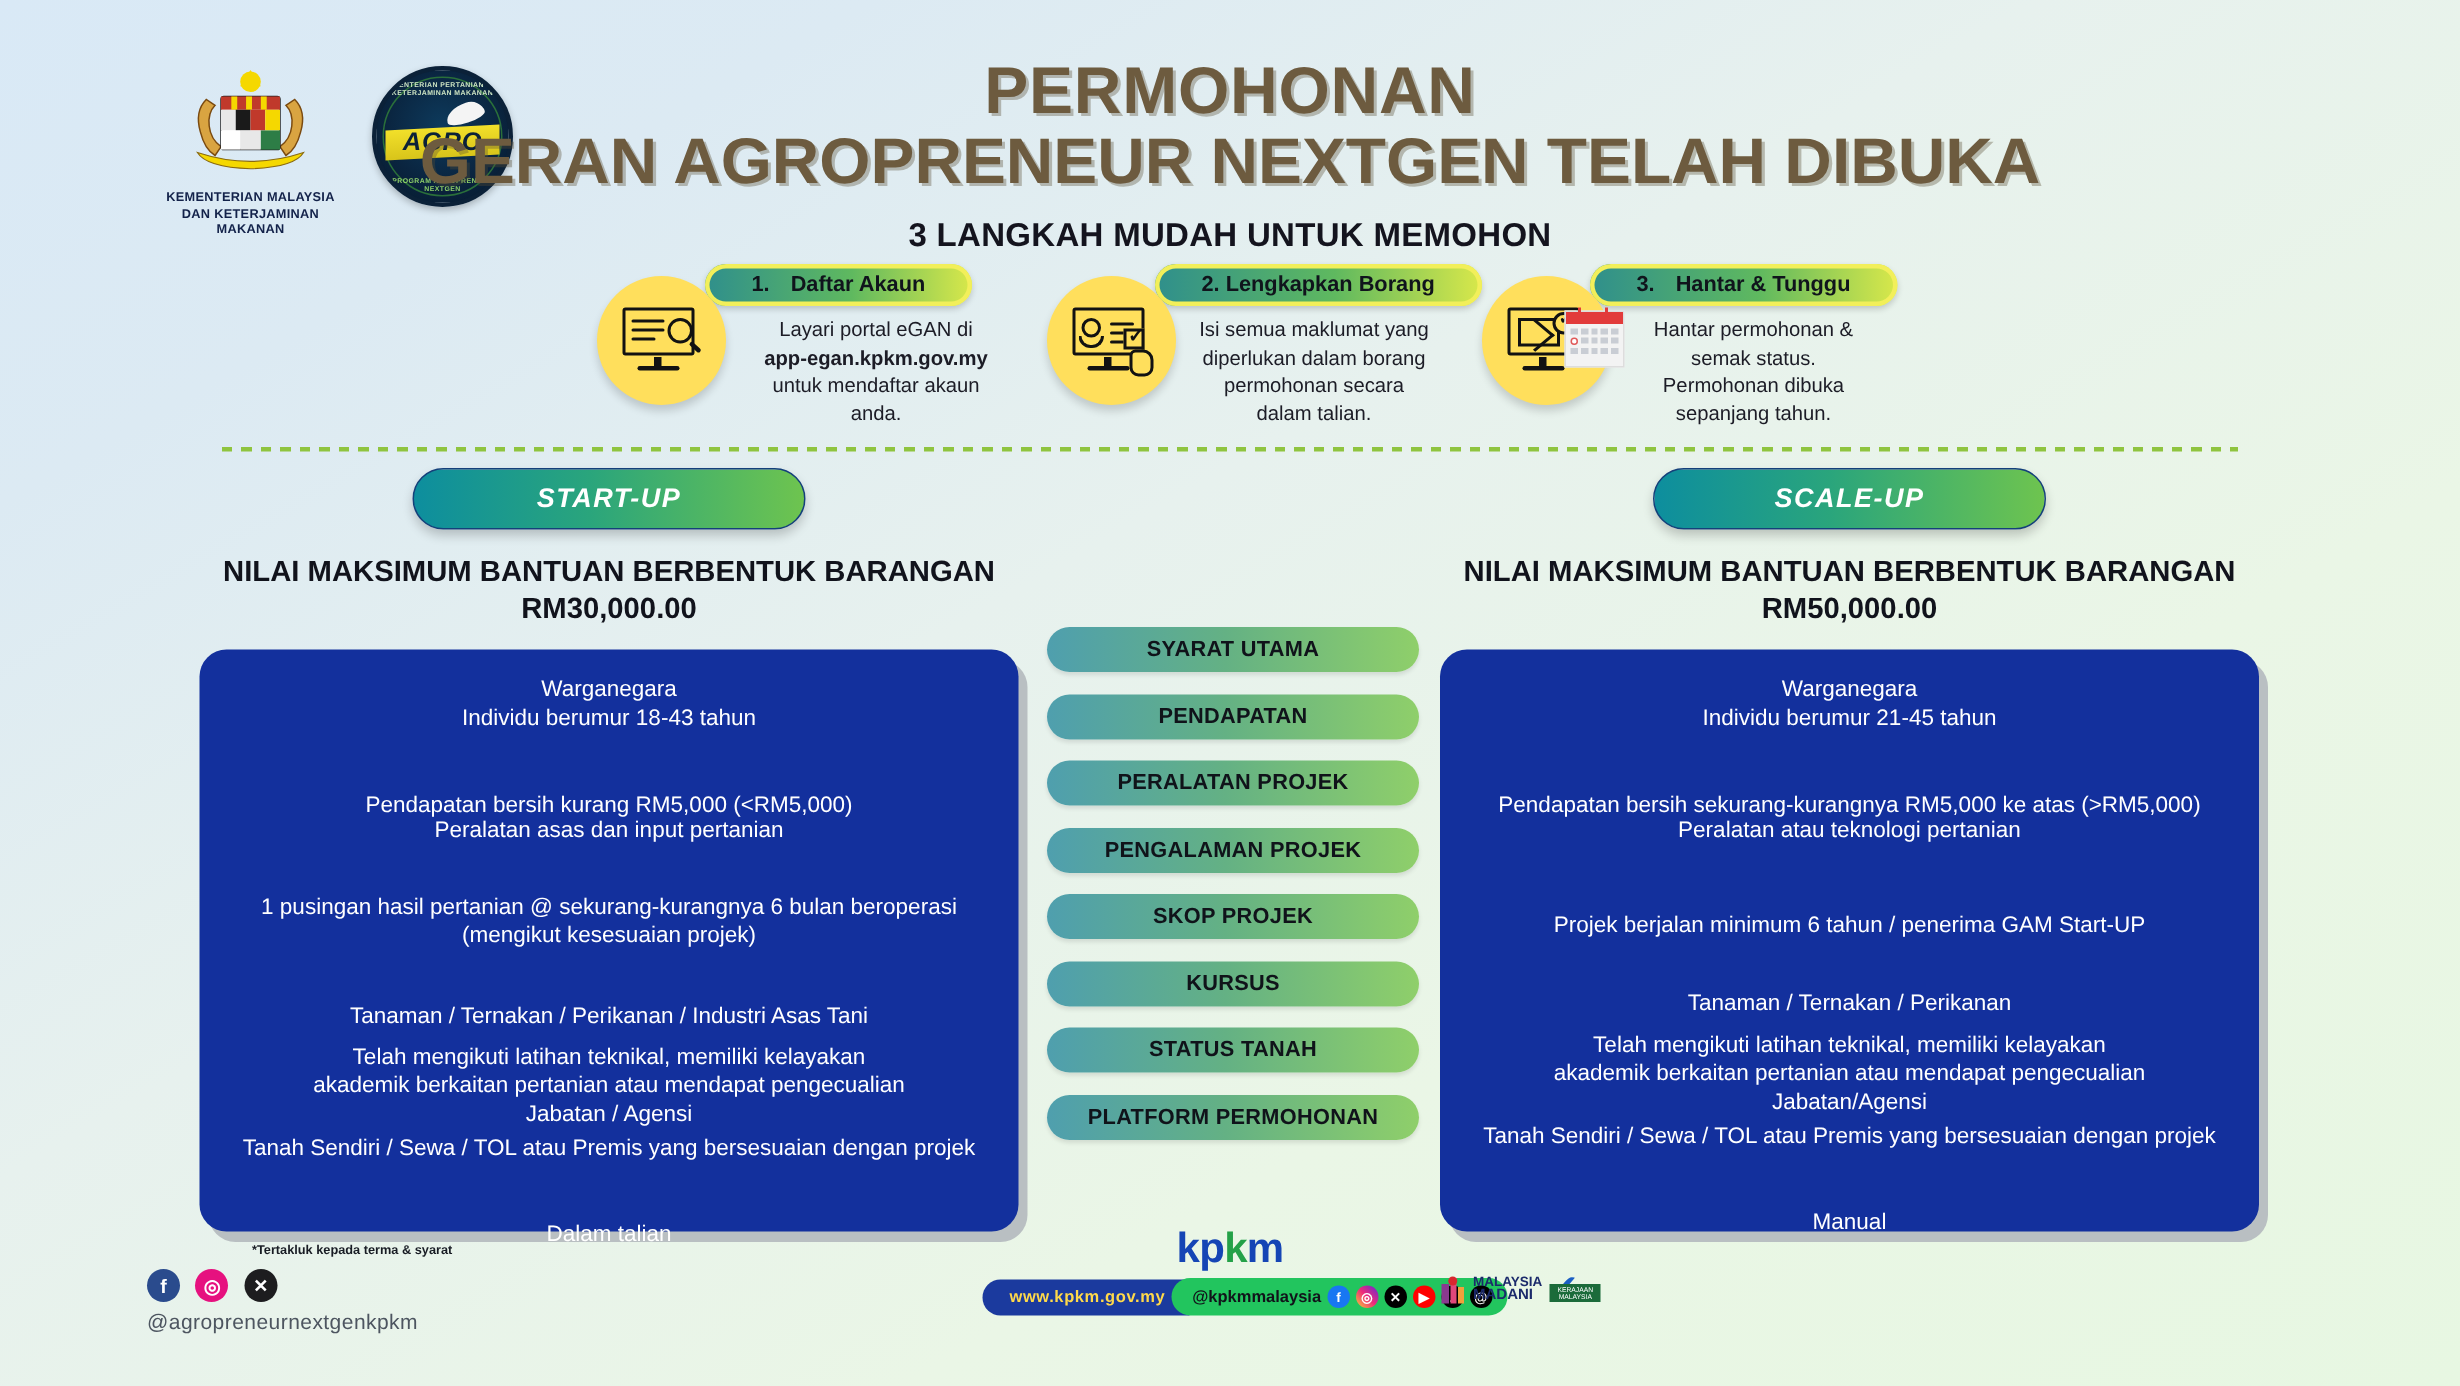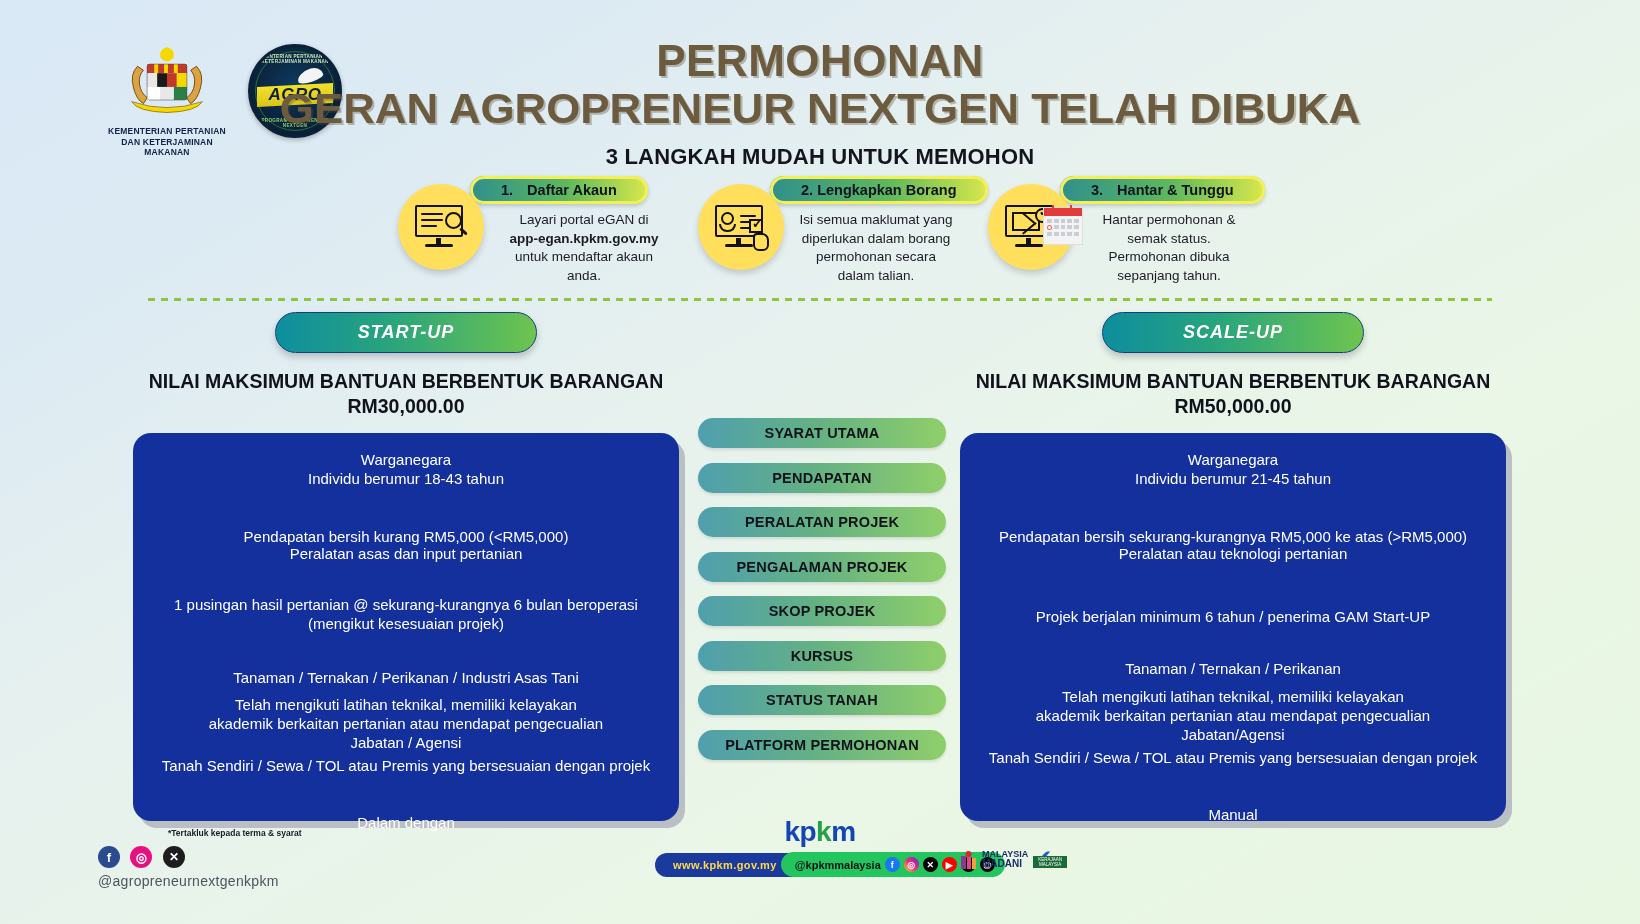--- a/index.html
+++ b/index.html
@@ -184,21 +184,21 @@
         <rect x="50" y="29" width="10" height="14" fill="#1a1a1a"></rect>
         <rect x="60" y="29" width="10" height="14" fill="#c0392b"></rect>
         <rect x="70" y="29" width="10" height="14" fill="#f5d800"></rect>
         <rect x="40" y="43" width="13" height="13" fill="#fff"></rect>
         <rect x="53" y="43" width="14" height="13" fill="#e8e8e8"></rect>
         <rect x="67" y="43" width="13" height="13" fill="#2d7d46"></rect>
         <path d="M24 58 q36 12 72 0 q-6 10 -36 11 q-30 -1 -36 -11 Z" fill="#f5d800" stroke="#8a6b10" stroke-width=".8"></path>
       </svg>
     </div>
     <div class="jata-cap">
-      <span>KEMENTERIAN PERTANIAN</span><br>
+      <span>KEMENTERIAN MALAYSIA</span><br>
       <span>DAN KETERJAMINAN MAKANAN</span>
     </div>
   </div>
 
   <div class="agro">
     <div class="agro-ring"></div>
     <div class="agro-top">KEMENTERIAN PERTANIAN DAN KETERJAMINAN MAKANAN</div>
     <div class="agro-leaf"></div>
     <div class="agro-band"></div>
     <div class="agro-txt">AGRO</div>
@@ -324,21 +324,21 @@
     </div>
   </div>
   <div class="panel">
     <div class="row" style="height: 46px; line-height: 1.26; display: flex; flex-direction: column; justify-content: center;">Warganegara<br>Individu berumur 18-43 tahun</div>
     <div class="row" style="height:52px;line-height:88px;">Pendapatan bersih kurang RM5,000 (&lt;RM5,000)</div>
     <div class="row" style="height:40px;">Peralatan asas dan input pertanian</div>
     <div class="row" style="height: 60px; line-height: 1.26; display: flex; flex-direction: column; justify-content: center;">1 pusingan hasil pertanian @ sekurang-kurangnya 6 bulan beroperasi<br>(mengikut kesesuaian projek)</div>
     <div class="row" style="height:48px;line-height:66px;">Tanaman / Ternakan / Perikanan / Industri Asas Tani</div>
     <div class="row" style="height: 64px; line-height: 1.26; display: flex; flex-direction: column; justify-content: center;">Telah mengikuti latihan teknikal, memiliki kelayakan<br>akademik berkaitan pertanian atau mendapat pengecualian<br>Jabatan / Agensi</div>
     <div class="row" style="height:44px;padding:0 2px;">Tanah Sendiri / Sewa / TOL atau Premis yang bersesuaian dengan projek</div>
-    <div class="row" style="height:34px;line-height:44px;">Dalam dengan</div>
+    <div class="row" style="height:34px;line-height:44px;">Dalam talian</div>
   </div>
 </div>
 
 <div id="right-col" style="top:312px;">
   <div class="colhead">
     <div class="tier-pill">SCALE-UP</div>
     <div class="tier-max">
       <span>NILAI MAKSIMUM BANTUAN BERBENTUK BARANGAN</span><br>
       <span>RM50,000.00</span>
     </div>

